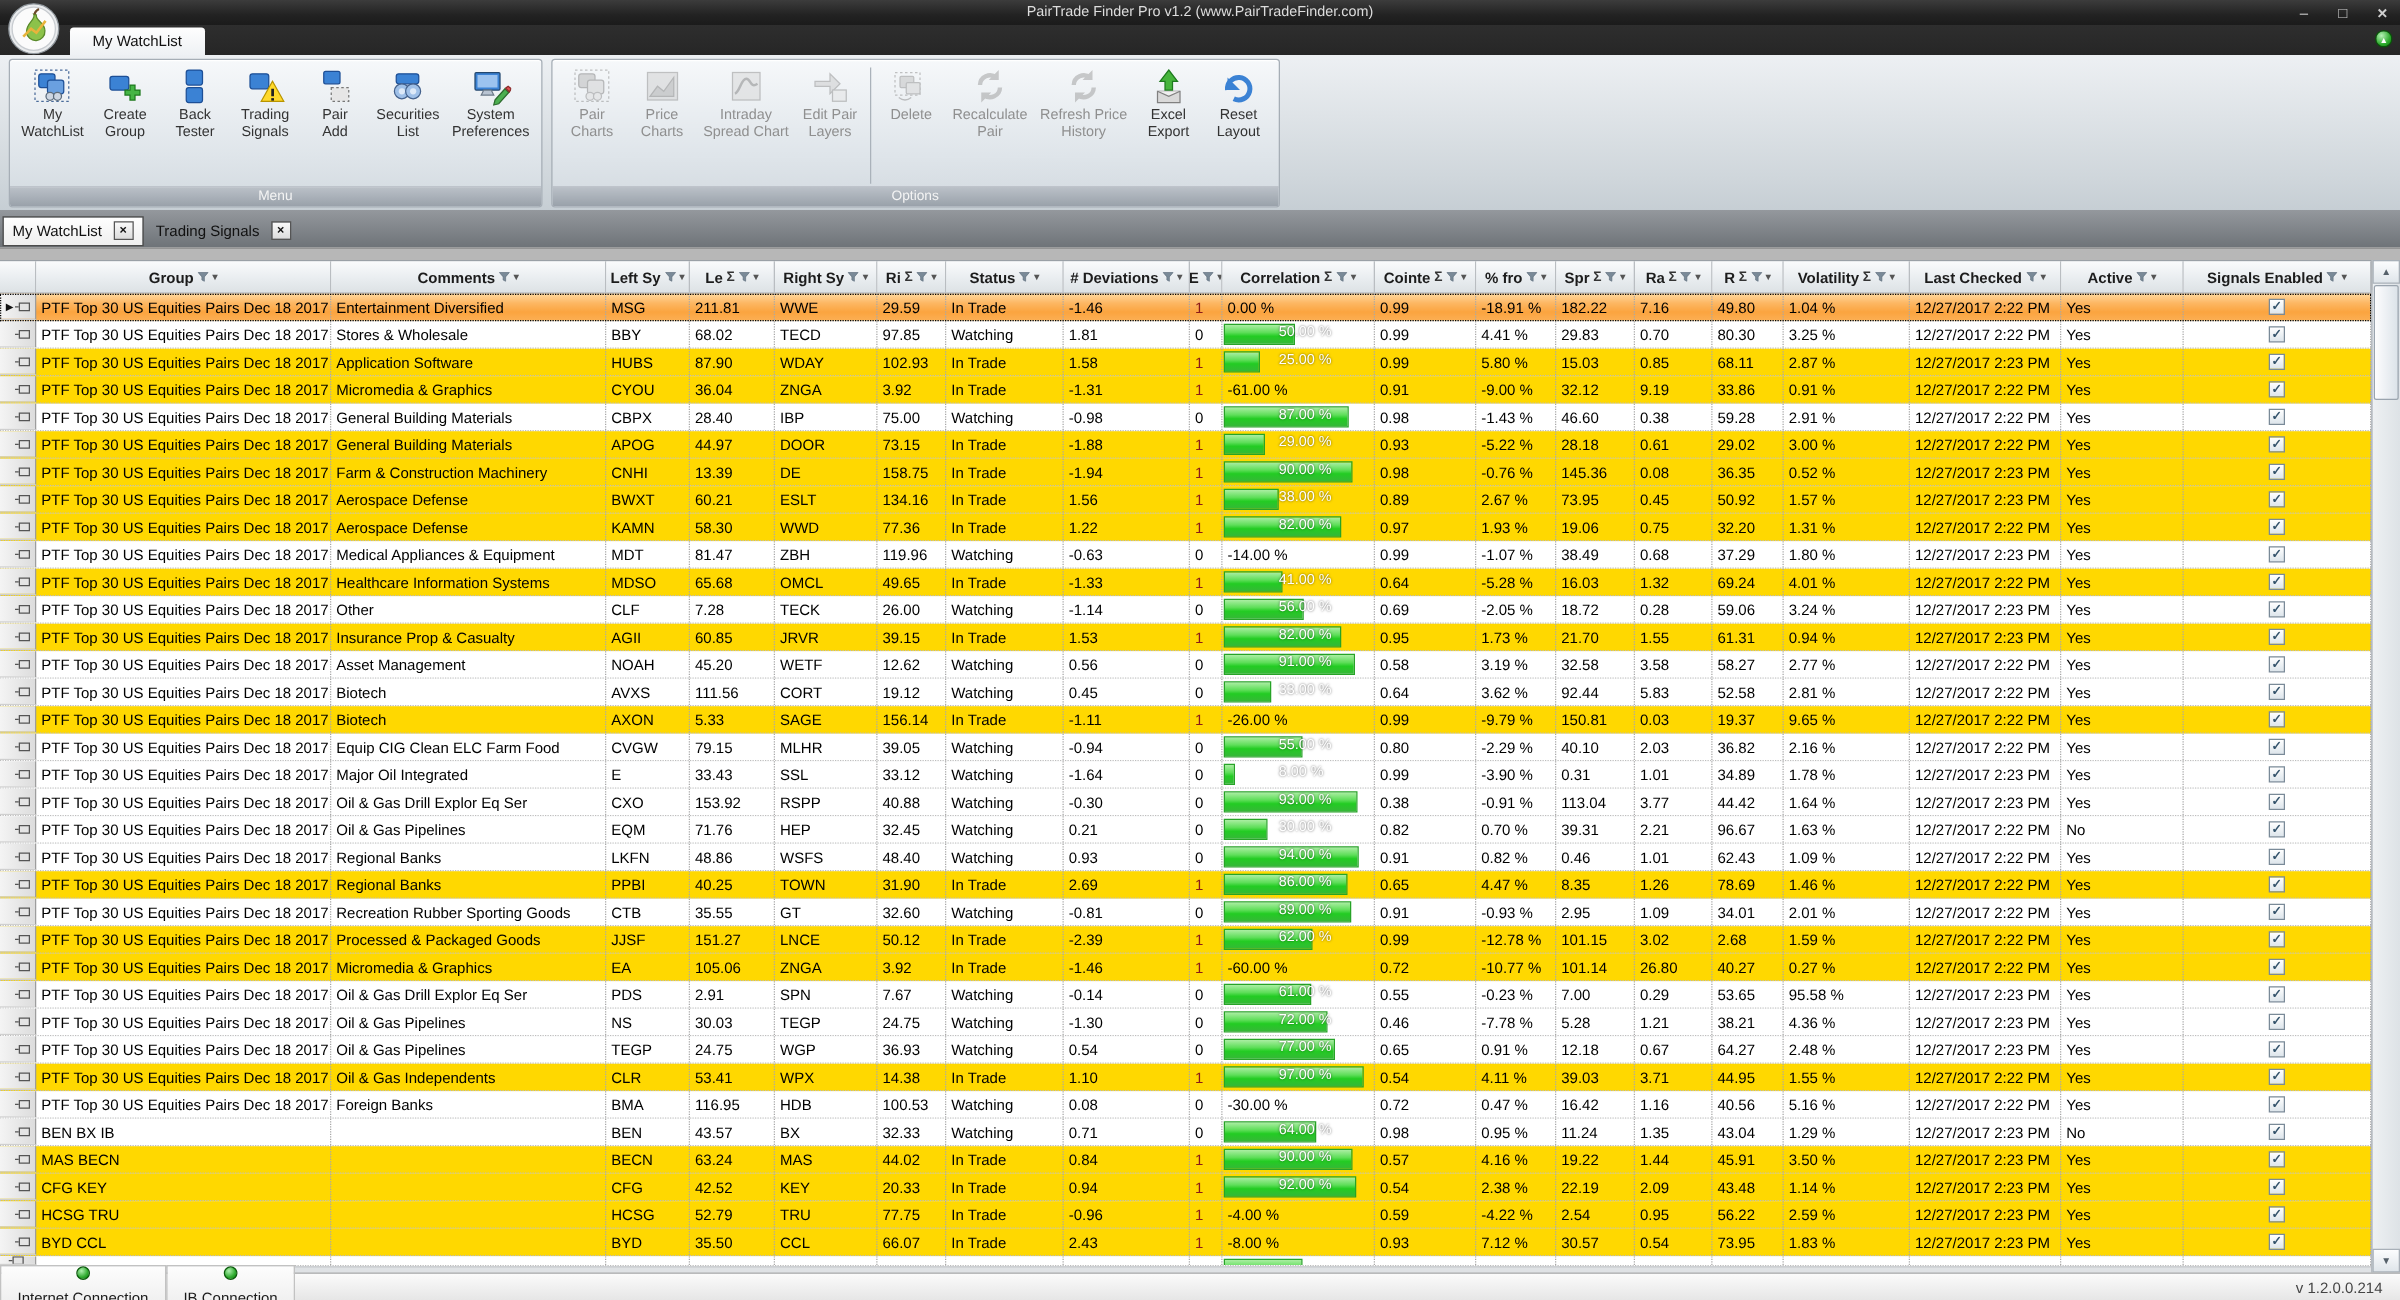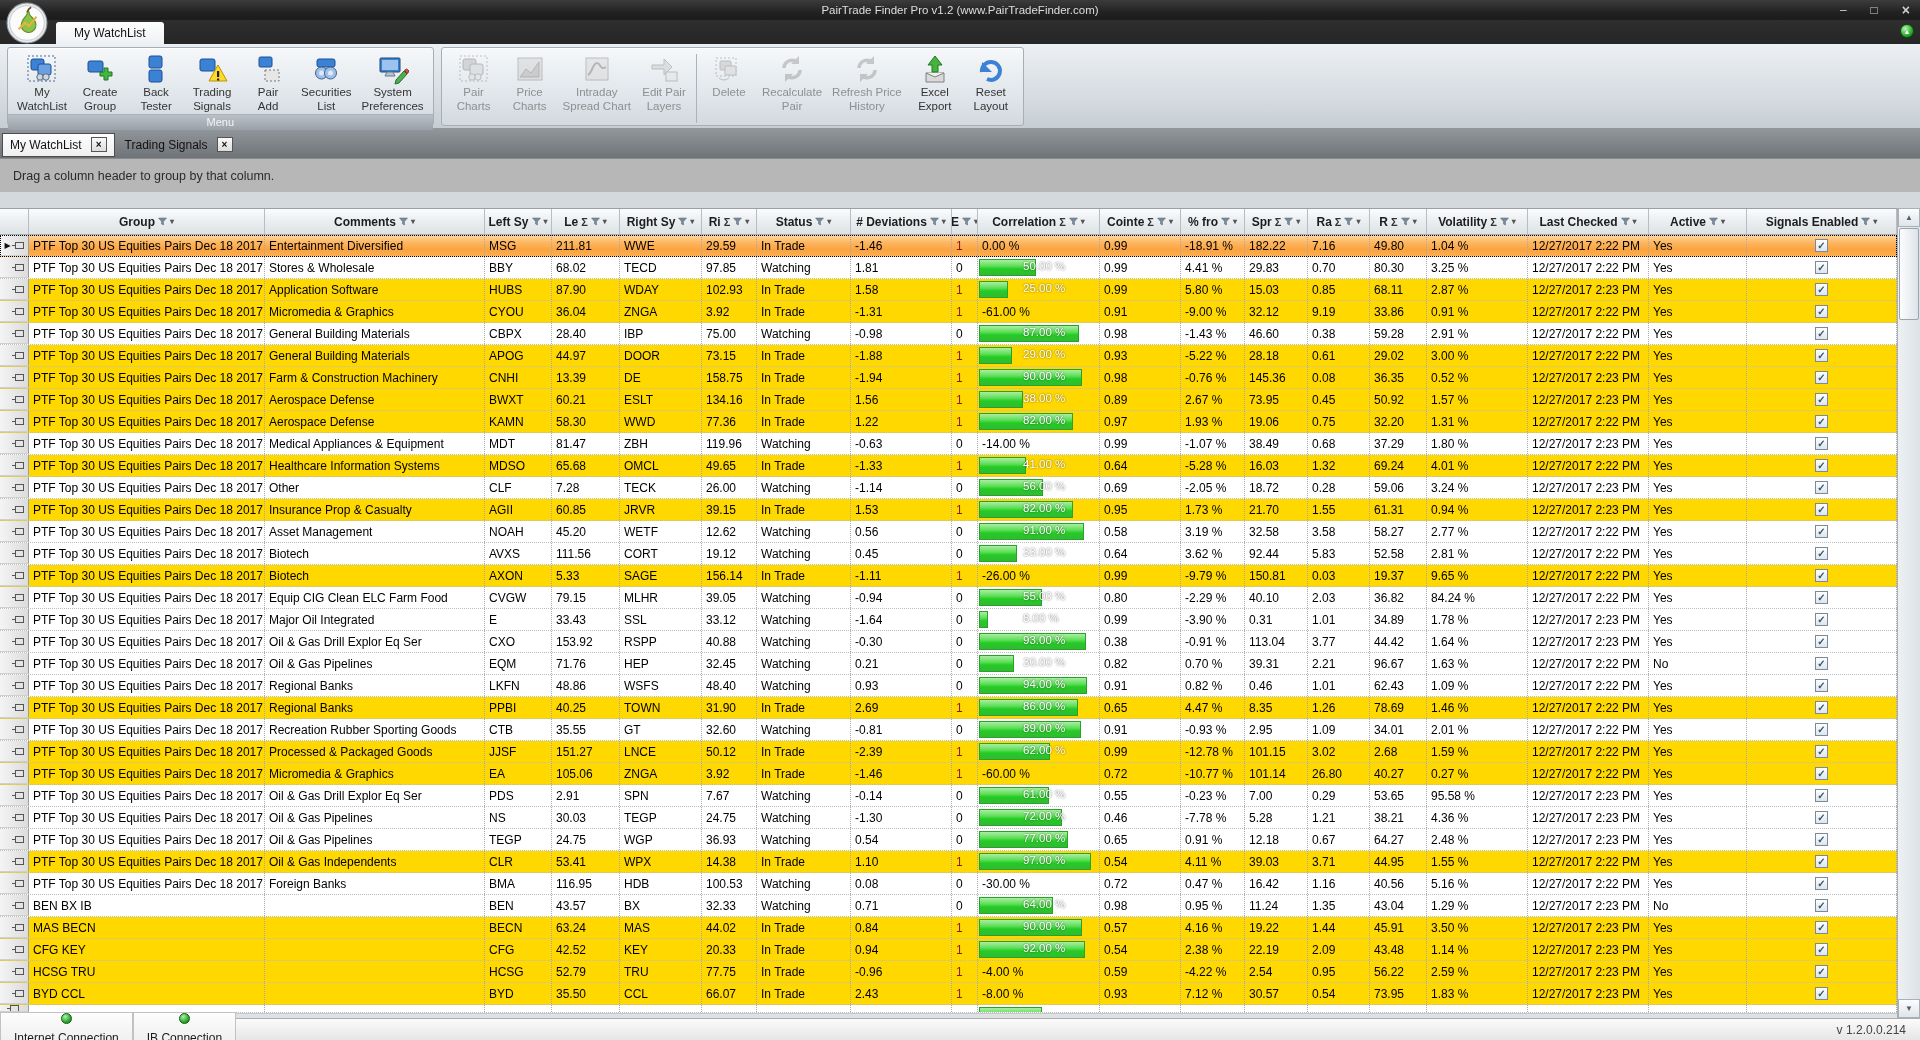--- a/index.html
+++ b/index.html
@@ -14,21 +14,21 @@
   .helpbtn { position:absolute; right:6px; top:24px; width:14px; height:14px; border-radius:50%;
     background:radial-gradient(circle at 35% 30%, #b8f3b8, #2daa2d 60%, #0f7a0f); border:1px solid #0a520a;
     color:#fff; font-size:8px; text-align:center; line-height:13px; z-index:40; }
 
   
   .logo { position:absolute; left:6px; top:2px; width:42px; height:42px; z-index:30; }
 
   
   .ribbontabs { height:24px; background:linear-gradient(#2e2e2e,#262626); display:flex; align-items:flex-end; padding-left:56px; }
   .rtab { background:linear-gradient(#fefefe,#eef1f4); border-radius:3px 3px 0 0; padding:4px 18px 4px; font-size:12px; color:#111; }
-  .ribbonbody { height:84px; background:linear-gradient(#edf0f3,#cfd6db 80%,#c6ced4); display:flex; gap:7px; padding:3px 0 2px 7px; }
+  .ribbonbody { height:124px; background:linear-gradient(#edf0f3,#cfd6db 80%,#c6ced4); display:flex; gap:7px; padding:3px 0 2px 7px; }
   .rgroup { border:1px solid #a6aeb6; border-radius:3px; display:flex; flex-direction:column;
     background:linear-gradient(#f6f8fa,#dfe5ea 65%,#d2d9df); box-shadow:inset 0 1px 0 #fff; }
   .rrow { flex:1; display:flex; align-items:flex-start; padding:4px 4px 0 4px; }
   .rbtn { min-width:56px; padding:1px 5px 0; display:flex; flex-direction:column; align-items:center; gap:1px;
     font-size:11.5px; color:#333; text-align:center; }
   .rbtn .ricon { width:32px; height:32px; }
   .rbtn .ricon svg { width:32px; height:32px; }
   .rbtn.disabled .ricon { filter:grayscale(1) opacity(.5); }
   .rbtn.disabled .rlabel { color:#8f8f8f; }
   .rlabel { line-height:1.2; white-space:pre-line; }
@@ -278,20 +278,21 @@
         </div>
         <div class="rbtn">
           <div class="ricon"><svg viewBox="0 0 32 32">
               <path d="M7 19a9 9 0 1 1 5 7" fill="none" stroke="#3b82d4" stroke-width="4"></path>
               <path d="M7 9v10h10z" fill="#3b82d4"></path>
             </svg></div>
           <div class="rlabel">Reset
 Layout</div>
         </div>
       </div>
+      <div class="rcap">Options</div>
     </div>
   </div>
 
 <div class="dstrip" id="dstrip">
     <div class="dtab active">
       <span>My WatchList</span>
       <span class="closebox">×</span>
     </div>
     <div class="dtab">
       <span>Trading Signals</span>
@@ -1514,21 +1515,21 @@
         <div class="gcell">
           <span>40.10</span>
         </div>
         <div class="gcell">
           <span>2.03</span>
         </div>
         <div class="gcell">
           <span>36.82</span>
         </div>
         <div class="gcell">
-          <span>84.24 %</span>
+          <span>2.16 %</span>
         </div>
         <div class="gcell">
           <span>12/27/2017 2:22 PM</span>
         </div>
         <div class="gcell">
           <span>Yes</span>
         </div>
         <div class="gcell cbwrap">
           <div class="cbx">✓</div>
         </div>

